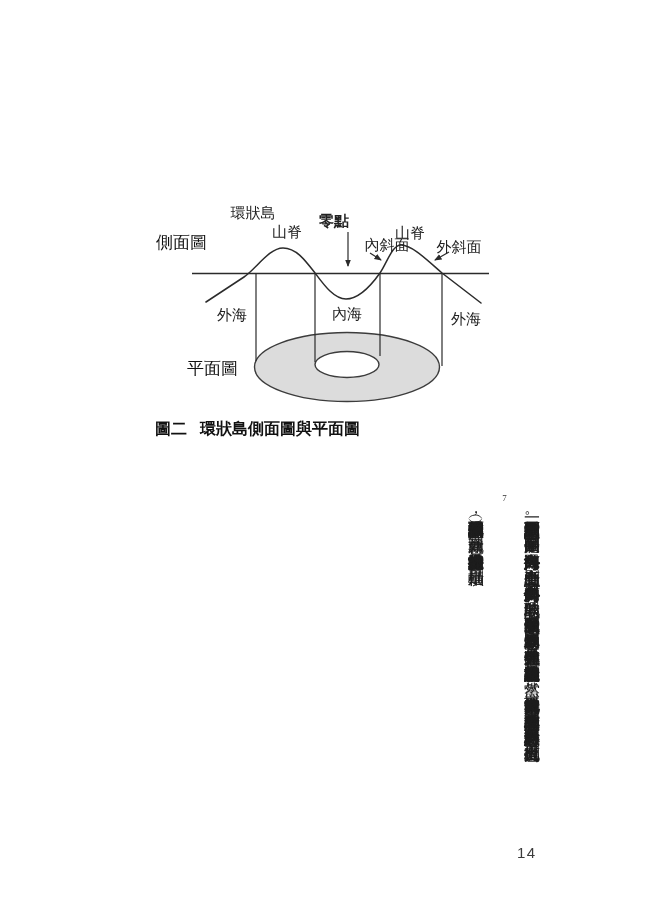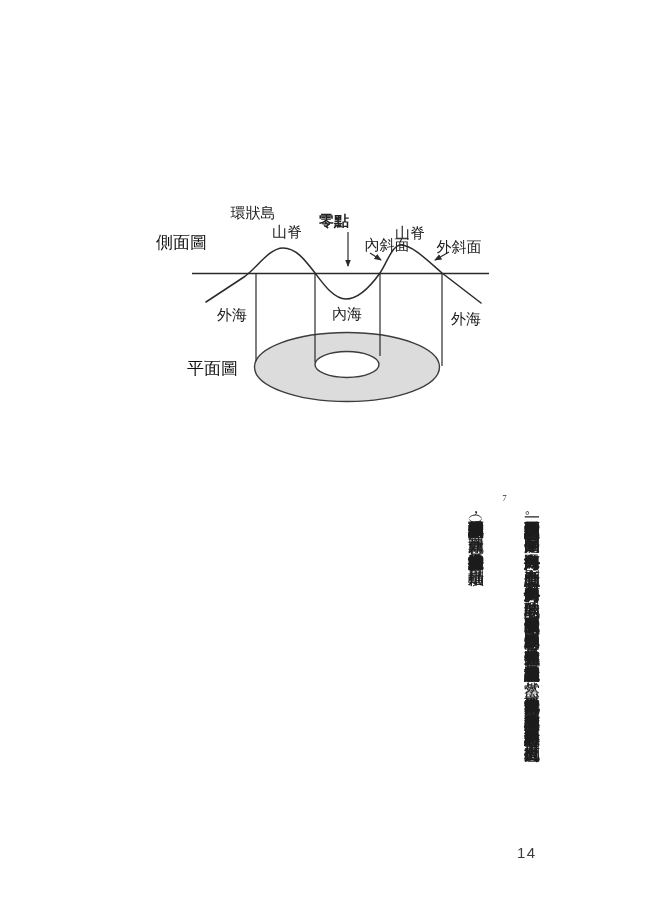--- a/index.html
+++ b/index.html
@@ -114,20 +114,23 @@
     <div class="fig-label" style="left:334px; top:221px;font-weight:bold;">零點</div>
     <div class="fig-label" style="left:387px; top:245px;">內斜面</div>
     <div class="fig-label" style="left:410px; top:233px;">山脊</div>
     <div class="fig-label" style="left:459px; top:247px;">外斜面</div>
     <div class="fig-label" style="left:232px; top:315px;">外海</div>
     <div class="fig-label" style="left:347px; top:314px;font-family:Liberation Serif, serif;">內海</div>
     <div class="fig-label" style="left:466px; top:319px;">外海</div>
     <div class="fig-label-bold" style="left:187px; top:357px;">平面圖</div>
   </div>
 
+  <div class="caption">
+    <span class="cap-num">圖二</span><span>環狀島側面圖與平面圖</span>
+  </div>
 
   <div class="vtext">
     <p><span>讓我們來描繪一下環狀島的示意圖。「圖二」是側面圖跟平面圖。有</span><span class="b">內海</span><span>跟</span><span class="b">外海</span><span>，島上則有</span><span class="b">山脊</span><span>、還有</span><span class="b">內斜面外斜面</span><span>。環狀島的陸地，在平面圖中呈現一個甜甜圈狀的區域，它跟原爆受害的同心圓圖中，雖然受害但勉強倖存的人、後來能夠提出證詞的人所在的區域是重疊的。當然，現實中當時由於風向或其他要素，應該導致受害程度並非平整的同心圓，而針對同心圓之自然科學意識形態，也已經有人提出批判。</span><span class="fnref">7</span></p>
     <p><span>我們如果詳細呈現環狀島側面圖（右半部），就會如「圖三」。相當於</span><span class="b">海拔</span><span>的縱軸是發言能力。橫軸則是</span></p>
   </div>
 
   <div class="pagenum">14</div>
 
 </div>
 

